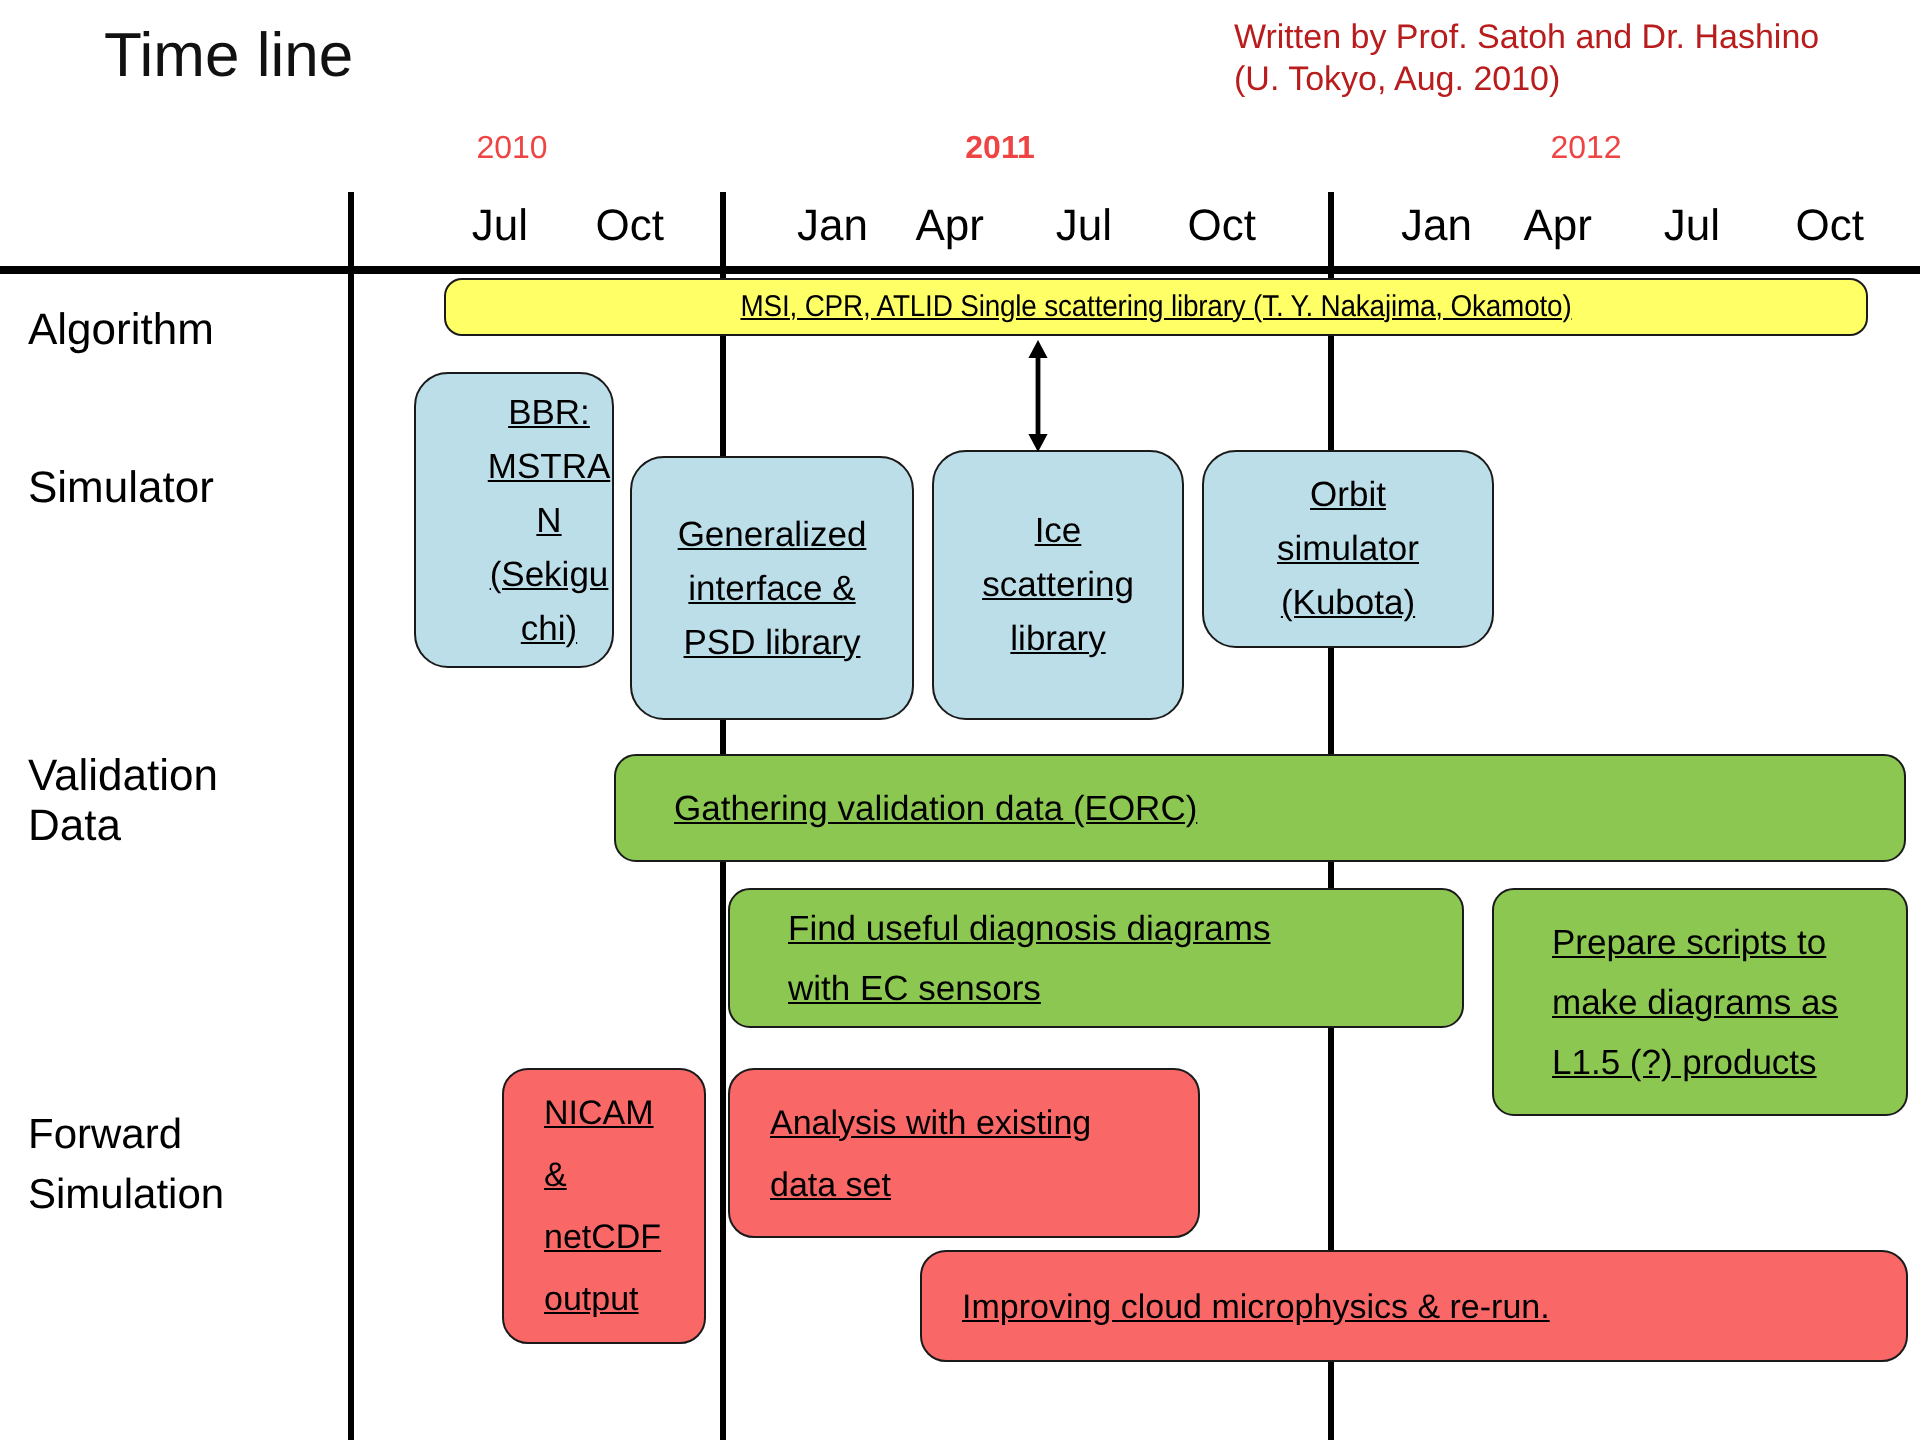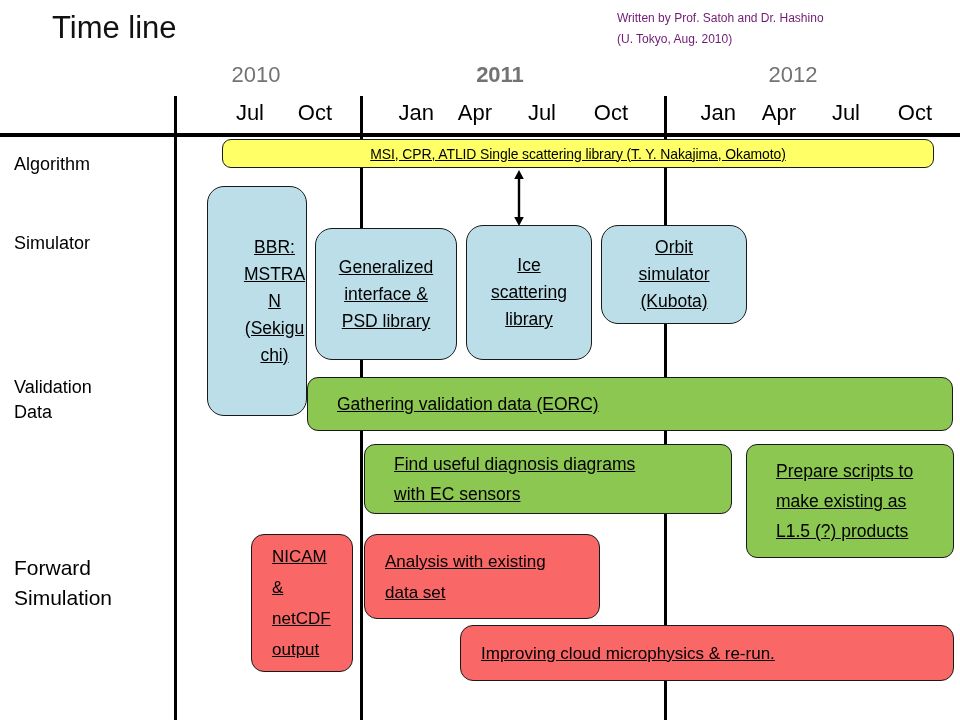--- a/index.html
+++ b/index.html
@@ -24,34 +24,34 @@
     top: 8px;
     font-size: 31px;
     line-height: 40px;
     color: #111111;
     white-space: nowrap;
   }
   .attribution {
     position: absolute;
     left: 617px;
     top: 8px;
-    font-size: 12px;
+    font-size: 17px;
     line-height: 21px;
-    color: #701a75;
+    color: #b91c1c;
     white-space: pre-line;
   }
 
   
   .year-label {
     position: absolute;
     top: 63px;
-    font-size: 22px;
+    font-size: 16px;
     line-height: 24px;
     text-align: center;
-    color: #737373;
+    color: #ef4444;
   }
   .month-label {
     position: absolute;
     top: 99px;
     font-size: 22px;
     line-height: 28px;
     text-align: right;
     color: #000;
   }
 
@@ -69,21 +69,21 @@
   .vline {
     position: absolute;
     width: 3px;
     background: #000;
   }
 
   
   .row-label {
     position: absolute;
     left: 14px;
-    font-size: 18px;
+    font-size: 22px;
     line-height: 25px;
     color: #000;
     white-space: pre-line;
   }
   .row-label.big {
     font-size: 21px;
     line-height: 30px;
   }
 
   
@@ -189,21 +189,21 @@
       <div class="row-label" style="top: 375px;">Validation
 Data</div>
       <div class="row-label big" style="top: 553px;">Forward
 Simulation</div>
     </div>
 
   <div id="tasks">
       <div class="box yellow" style="left: 222px; top: 139px; width: 712px; height: 29px;">
         <span class="box-text">MSI, CPR, ATLID Single scattering library (T. Y. Nakajima, Okamoto)</span>
       </div>
-      <div class="box blue" style="left: 207px; top: 186px; width: 100px; height: 230px; padding-left: 35px;">
+      <div class="box blue" style="left: 207px; top: 186px; width: 100px; height: 148px; padding-left: 35px;">
         <span class="box-text">BBR:
 MSTRA
 N
 (Sekigu
 chi)</span>
       </div>
       <div class="box blue" style="left: 315px; top: 228px; width: 142px; height: 132px;">
         <span class="box-text">Generalized
 interface &amp;
 PSD library</span>
@@ -220,21 +220,21 @@
       </div>
       <div class="box green" style="left: 307px; top: 377px; width: 646px; height: 54px;">
         <span class="box-text">Gathering validation data (EORC)</span>
       </div>
       <div class="box green" style="left: 364px; top: 444px; width: 368px; height: 70px;">
         <span class="box-text">Find useful diagnosis diagrams
 with EC sensors</span>
       </div>
       <div class="box green" style="left: 746px; top: 444px; width: 208px; height: 114px;">
         <span class="box-text">Prepare scripts to
-make existing as
+make diagrams as
 L1.5 (?) products</span>
       </div>
       <div class="box red" style="left: 251px; top: 534px; width: 102px; height: 138px;">
         <span class="box-text">NICAM &amp;
 netCDF
 output</span>
       </div>
       <div class="box red" style="left: 364px; top: 534px; width: 236px; height: 85px;">
         <span class="box-text">Analysis with existing
 data set</span>

